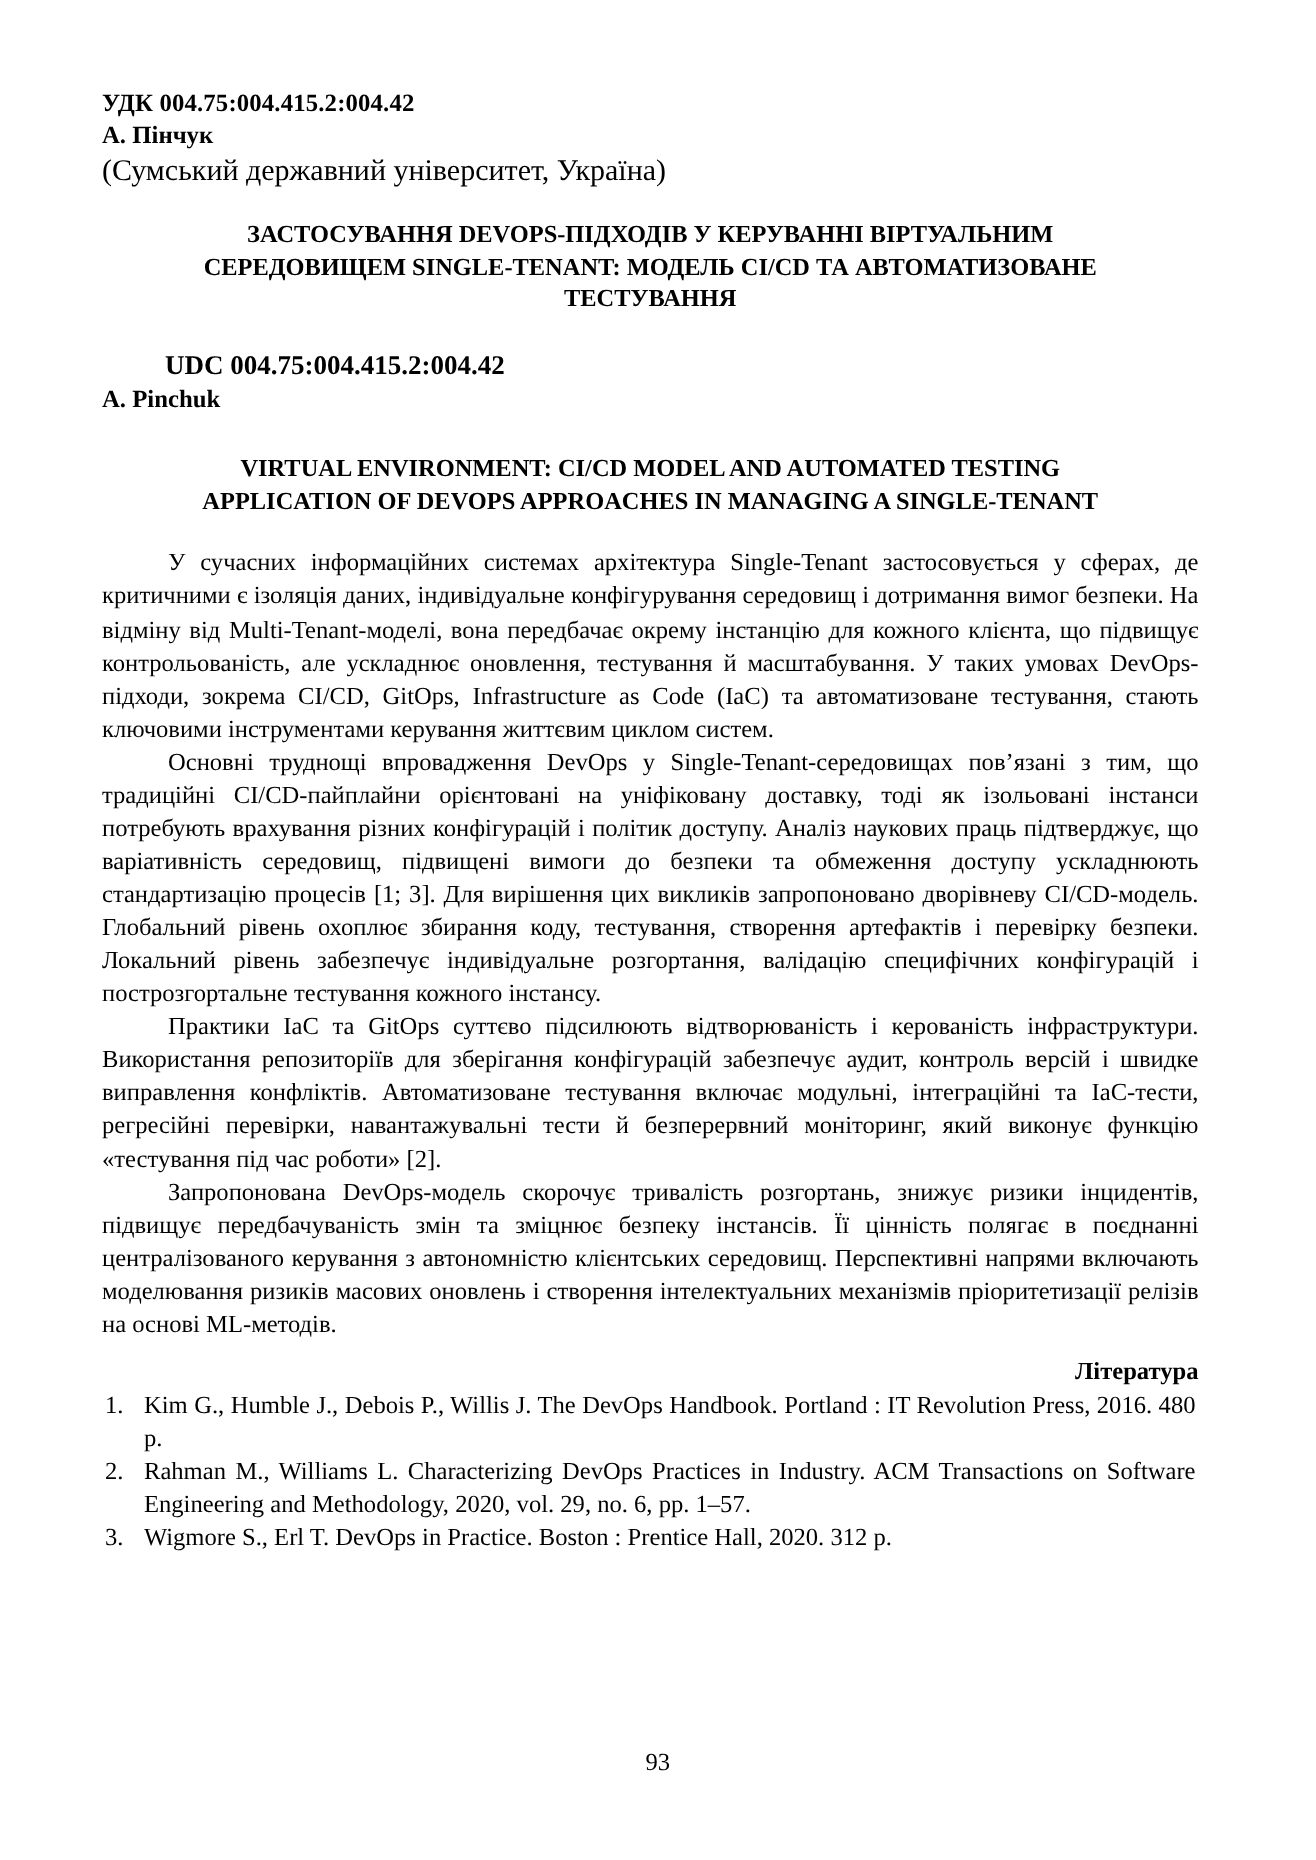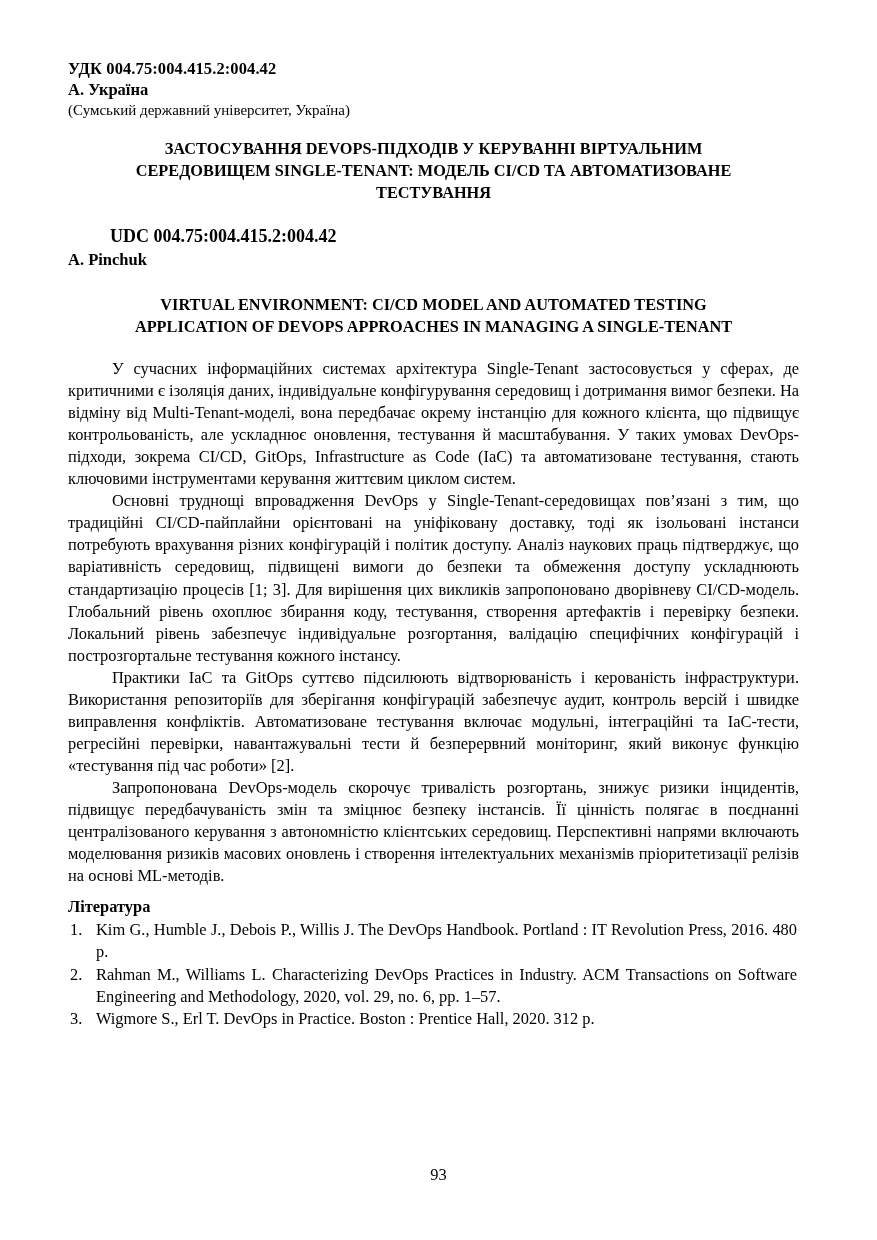--- a/index.html
+++ b/index.html
@@ -28,21 +28,21 @@
     font-weight: bold;
     line-height: 1.30;
     letter-spacing: 0.1px;
   }
   .author-line {
     font-size: 16.5px;
     font-weight: bold;
     line-height: 1.30;
   }
   .affiliation {
-    font-size: 15px;
+    font-size: 20px;
     line-height: 1.30;
     margin-bottom: 18px;
   }
   .title-block {
     text-align: center;
     font-weight: bold;
     font-size: 16.3px;
     line-height: 1.33;
     margin: 18px 0 22px 0;
     text-transform: uppercase;
@@ -75,21 +75,21 @@
   }
   .body-text p {
     margin: 0;
     font-size: 16.4px;
     line-height: 1.345;
     text-align: justify;
     text-indent: 44px;
     hyphens: none;
   }
   .lit-head {
-    text-align: left;
+    text-align: right;
     font-weight: bold;
     font-size: 16.4px;
     margin: 10px 0 1px 0;
   }
   ol.refs {
     margin: 2px;
     padding: 0 0 0 0;
     list-style: none;
     counter-reset: refc;
   }
@@ -116,21 +116,21 @@
     text-align: center;
     font-size: 16.4px;
   }
 </style>
 </head>
 <body>
 
 <div class="page">
 
   <div class="udc-line">УДК 004.75:004.415.2:004.42</div>
-  <div class="author-line">А. Україна</div>
+  <div class="author-line">А. Пінчук</div>
   <div class="affiliation">(Сумський державний університет, Україна)</div>
 
   <div class="title-block">
     <span class="tl">ЗАСТОСУВАННЯ DEVOPS-ПІДХОДІВ У КЕРУВАННІ ВІРТУАЛЬНИМ</span>
     <span class="tl">СЕРЕДОВИЩЕМ SINGLE-TENANT: МОДЕЛЬ CI/CD ТА АВТОМАТИЗОВАНЕ</span>
     <span class="tl">ТЕСТУВАННЯ</span>
   </div>
 
   <div class="udc-en">UDC 004.75:004.415.2:004.42</div>
   <div class="author-en">A. Pinchuk</div>

